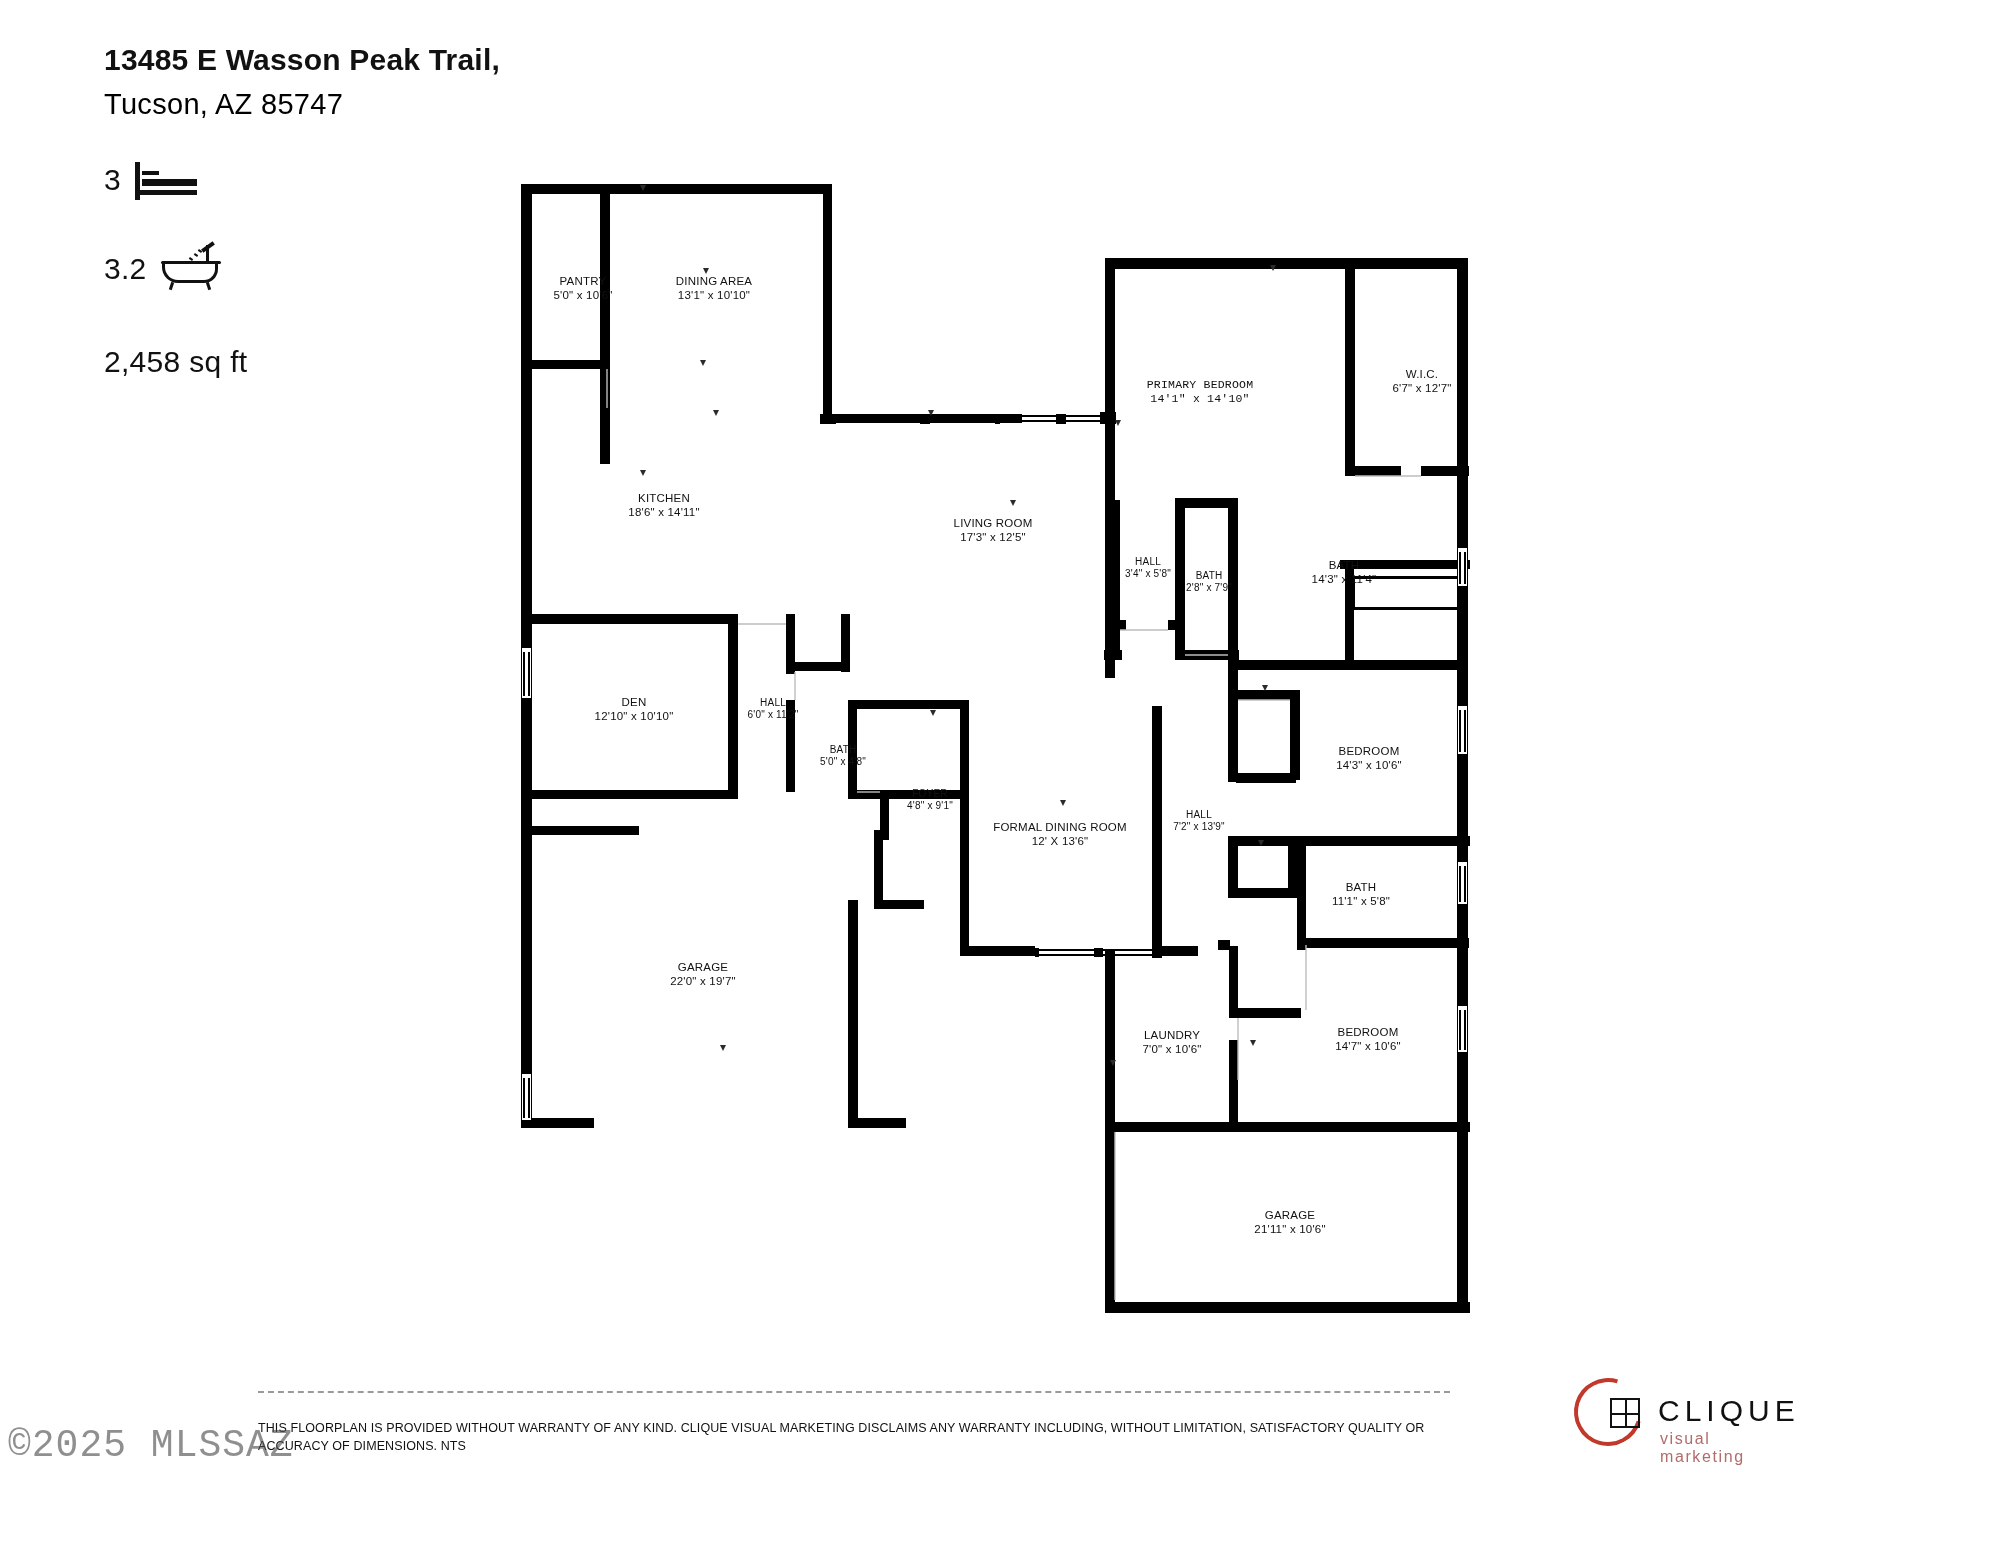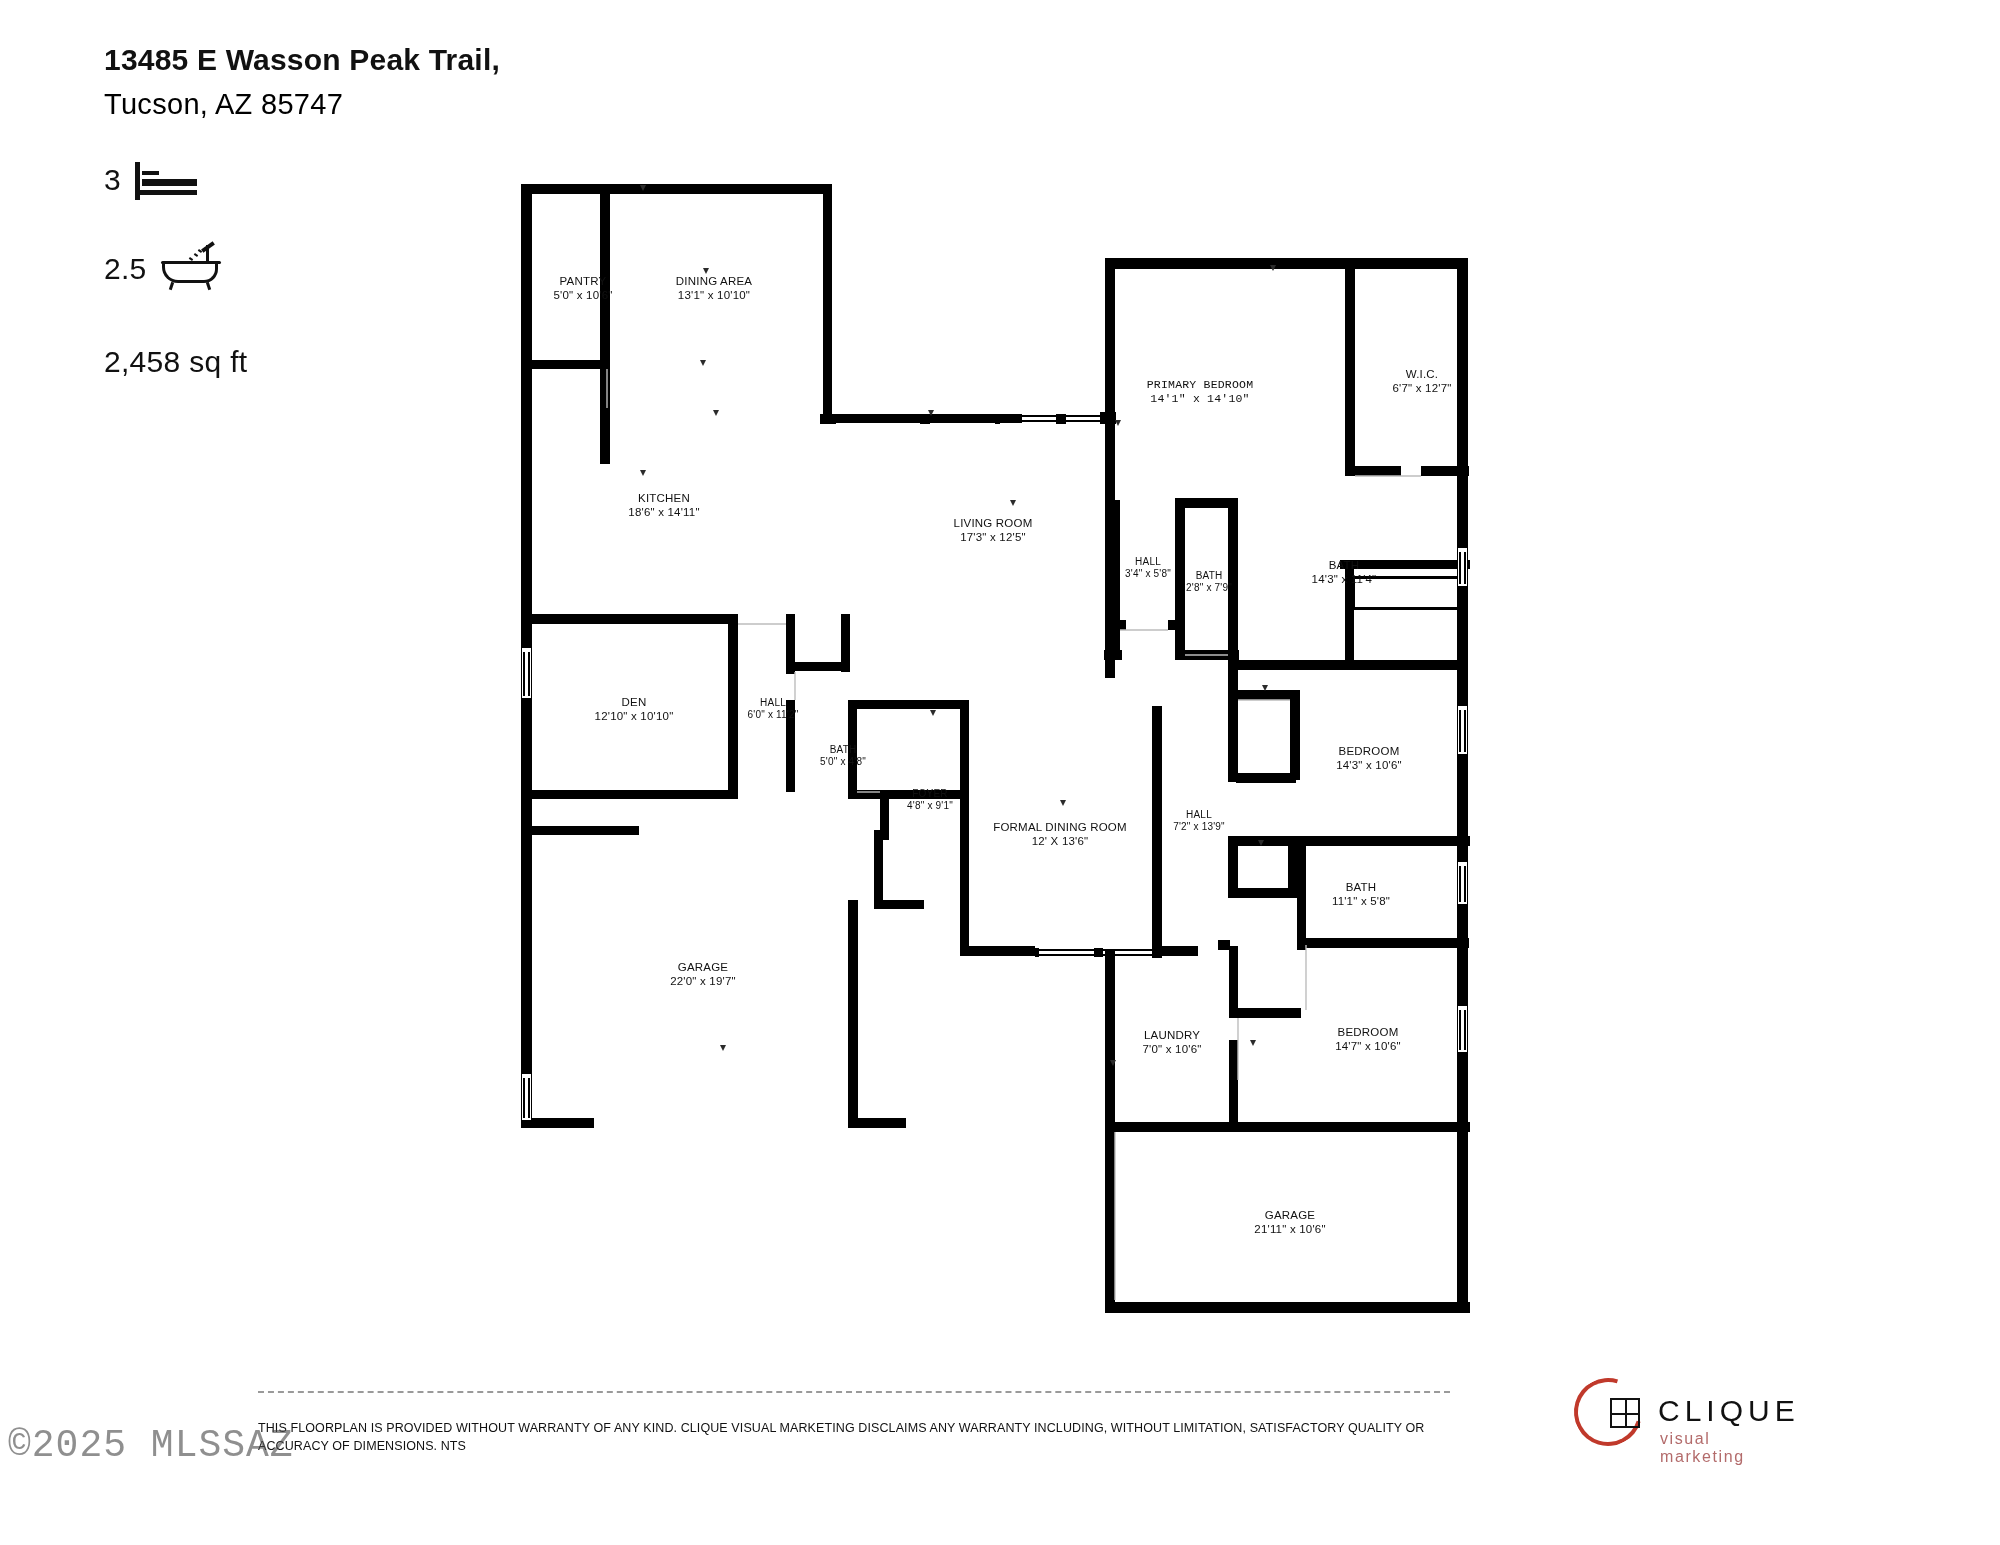--- a/index.html
+++ b/index.html
@@ -384,21 +384,21 @@
   <span class="num">3</span>
   <span class="bed-icon">
     <i class="post"></i>
       <i class="pillow"></i>
       <i class="mattress"></i>
       <i class="base"></i>
   </span>
 </div>
 
 <div class="stat" id="stat-baths">
-  <span class="num">2.5</span>
+  <span class="num">3.2</span>
   <span class="bath-icon">
     <i class="pipe"></i>
       <i class="head"></i>
       <i class="d1"></i>
       <i class="d2"></i>
       <i class="d3"></i>
     <i class="rim"></i>
       <i class="tub"></i>
       <i class="leg1"></i>
       <i class="leg2"></i>

